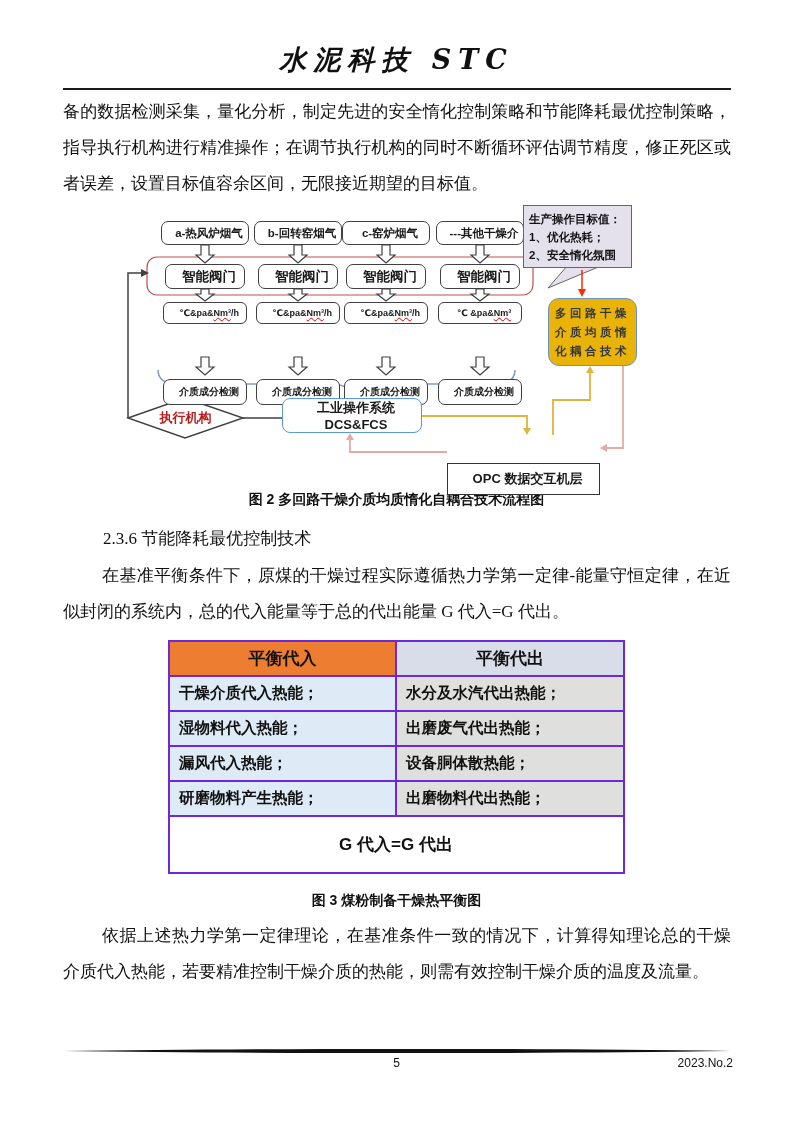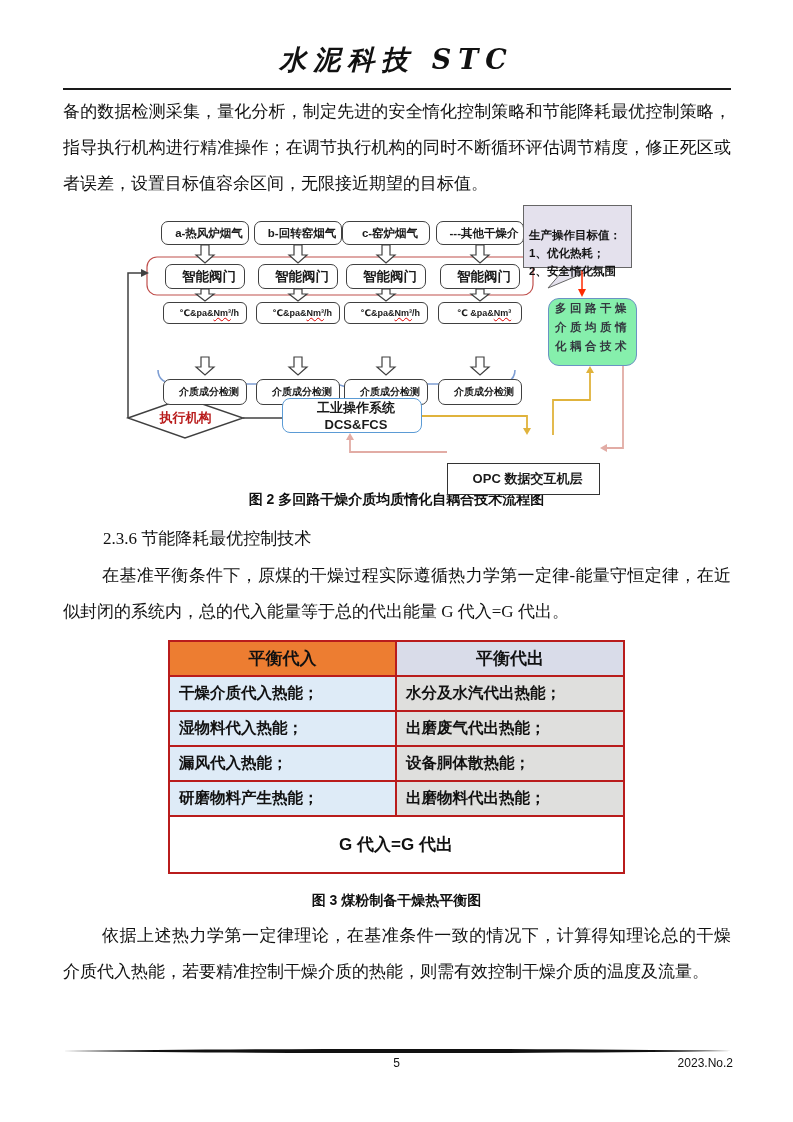--- a/index.html
+++ b/index.html
@@ -22,36 +22,36 @@
   .dbox{position:absolute;z-index:1;background:#fff;border:1.4px solid #404040;border-radius:7px;
         display:flex;align-items:center;justify-content:center;text-align:center;
         font-family:"Liberation Sans","DejaVu Sans",sans-serif;font-weight:bold;color:#1a1a1a;box-sizing:border-box;padding-left:8px;}
   .src{width:88px;height:24px;top:21px;font-size:11.5px;}
   .valve{width:80px;height:25px;top:64px;font-size:13.5px;}
   .sensor{width:84px;height:22px;top:102px;font-size:9px;border-radius:6px;}
   .comp{width:84px;height:26px;top:131px;font-size:10px;margin-top:48px;}
   .redline{text-decoration:underline wavy #d00 1px;}
   .callout{left:460px;top:5px;width:109px;height:63px;background:#E4E1ED;border:1px solid #666;
         z-index:1;position:absolute;font-family:"Liberation Sans","DejaVu Sans",sans-serif;
-        font-weight:bold;font-size:11.5px;line-height:18px;padding:20px 5px;box-sizing:border-box;color:#111;}
-  .techbox{left:485px;top:98px;width:89px;height:68px;background:#86efac;border:1.5px solid #6A93C3;
+        font-weight:bold;font-size:11.5px;line-height:18px;padding:4px 5px;box-sizing:border-box;color:#111;}
+  .techbox{left:485px;top:98px;width:89px;height:68px;background:#eab308;border:1.5px solid #6A93C3;
         border-radius:11px;z-index:1;position:absolute;font-family:"Liberation Sans","DejaVu Sans",sans-serif;
         font-weight:bold;font-size:11.5px;line-height:19px;letter-spacing:3.5px;color:#33383f;
-        display:flex;flex-direction:column;align-items:center;justify-content:flex-start;box-sizing:border-box;}
+        display:flex;flex-direction:column;align-items:center;justify-content:center;box-sizing:border-box;}
   .dcsbox{left:219px;top:198px;width:140px;height:35px;border:1.5px solid #5B9BD5;border-radius:8px;
         font-size:13px;}
   .opcbox{left:384px;top:235px;width:153px;height:32px;border:1.4px solid #333;border-radius:0;
         font-size:13px;margin-top:28px;}
   .diamond-label{left:65px;top:198px;width:115px;height:40px;z-index:1;position:absolute;
         display:flex;align-items:center;justify-content:center;
         font-family:"Liberation Sans","DejaVu Sans",sans-serif;font-weight:600;font-size:13px;color:#b91c1c;}
   
   .balance-table{position:absolute;left:168px;top:640px;border-collapse:collapse;table-layout:fixed;
         font-family:"Liberation Sans","DejaVu Sans",sans-serif;color:#111;}
-  .balance-table td,.balance-table th{border:2px solid #b91c1c;box-sizing:border-box;}
+  .balance-table td,.balance-table th{border:2px solid #6d28d9;box-sizing:border-box;}
   .balance-table th{width:227px;height:35px;font-size:17px;font-weight:bold;text-align:center;}
   .th-in{background:#ED7D31;}
   .th-out{background:#D9DCE9;}
   .balance-table td{height:35px;font-size:15.5px;font-weight:600;padding-left:9px;}
   .td-in{background:#DEEBF7;width:227px;}
   .td-out{background:#DFDFDD;width:228px;}
   .tbl-footer td{height:57px;text-align:center;font-size:17px;font-weight:600;background:#fff;padding-left:0;}
   
   .footer-rule-svg{top:1048px;left:63px;}
   .page-num{top:1056px;left:0;width:793px;text-align:center;font-size:12px;

